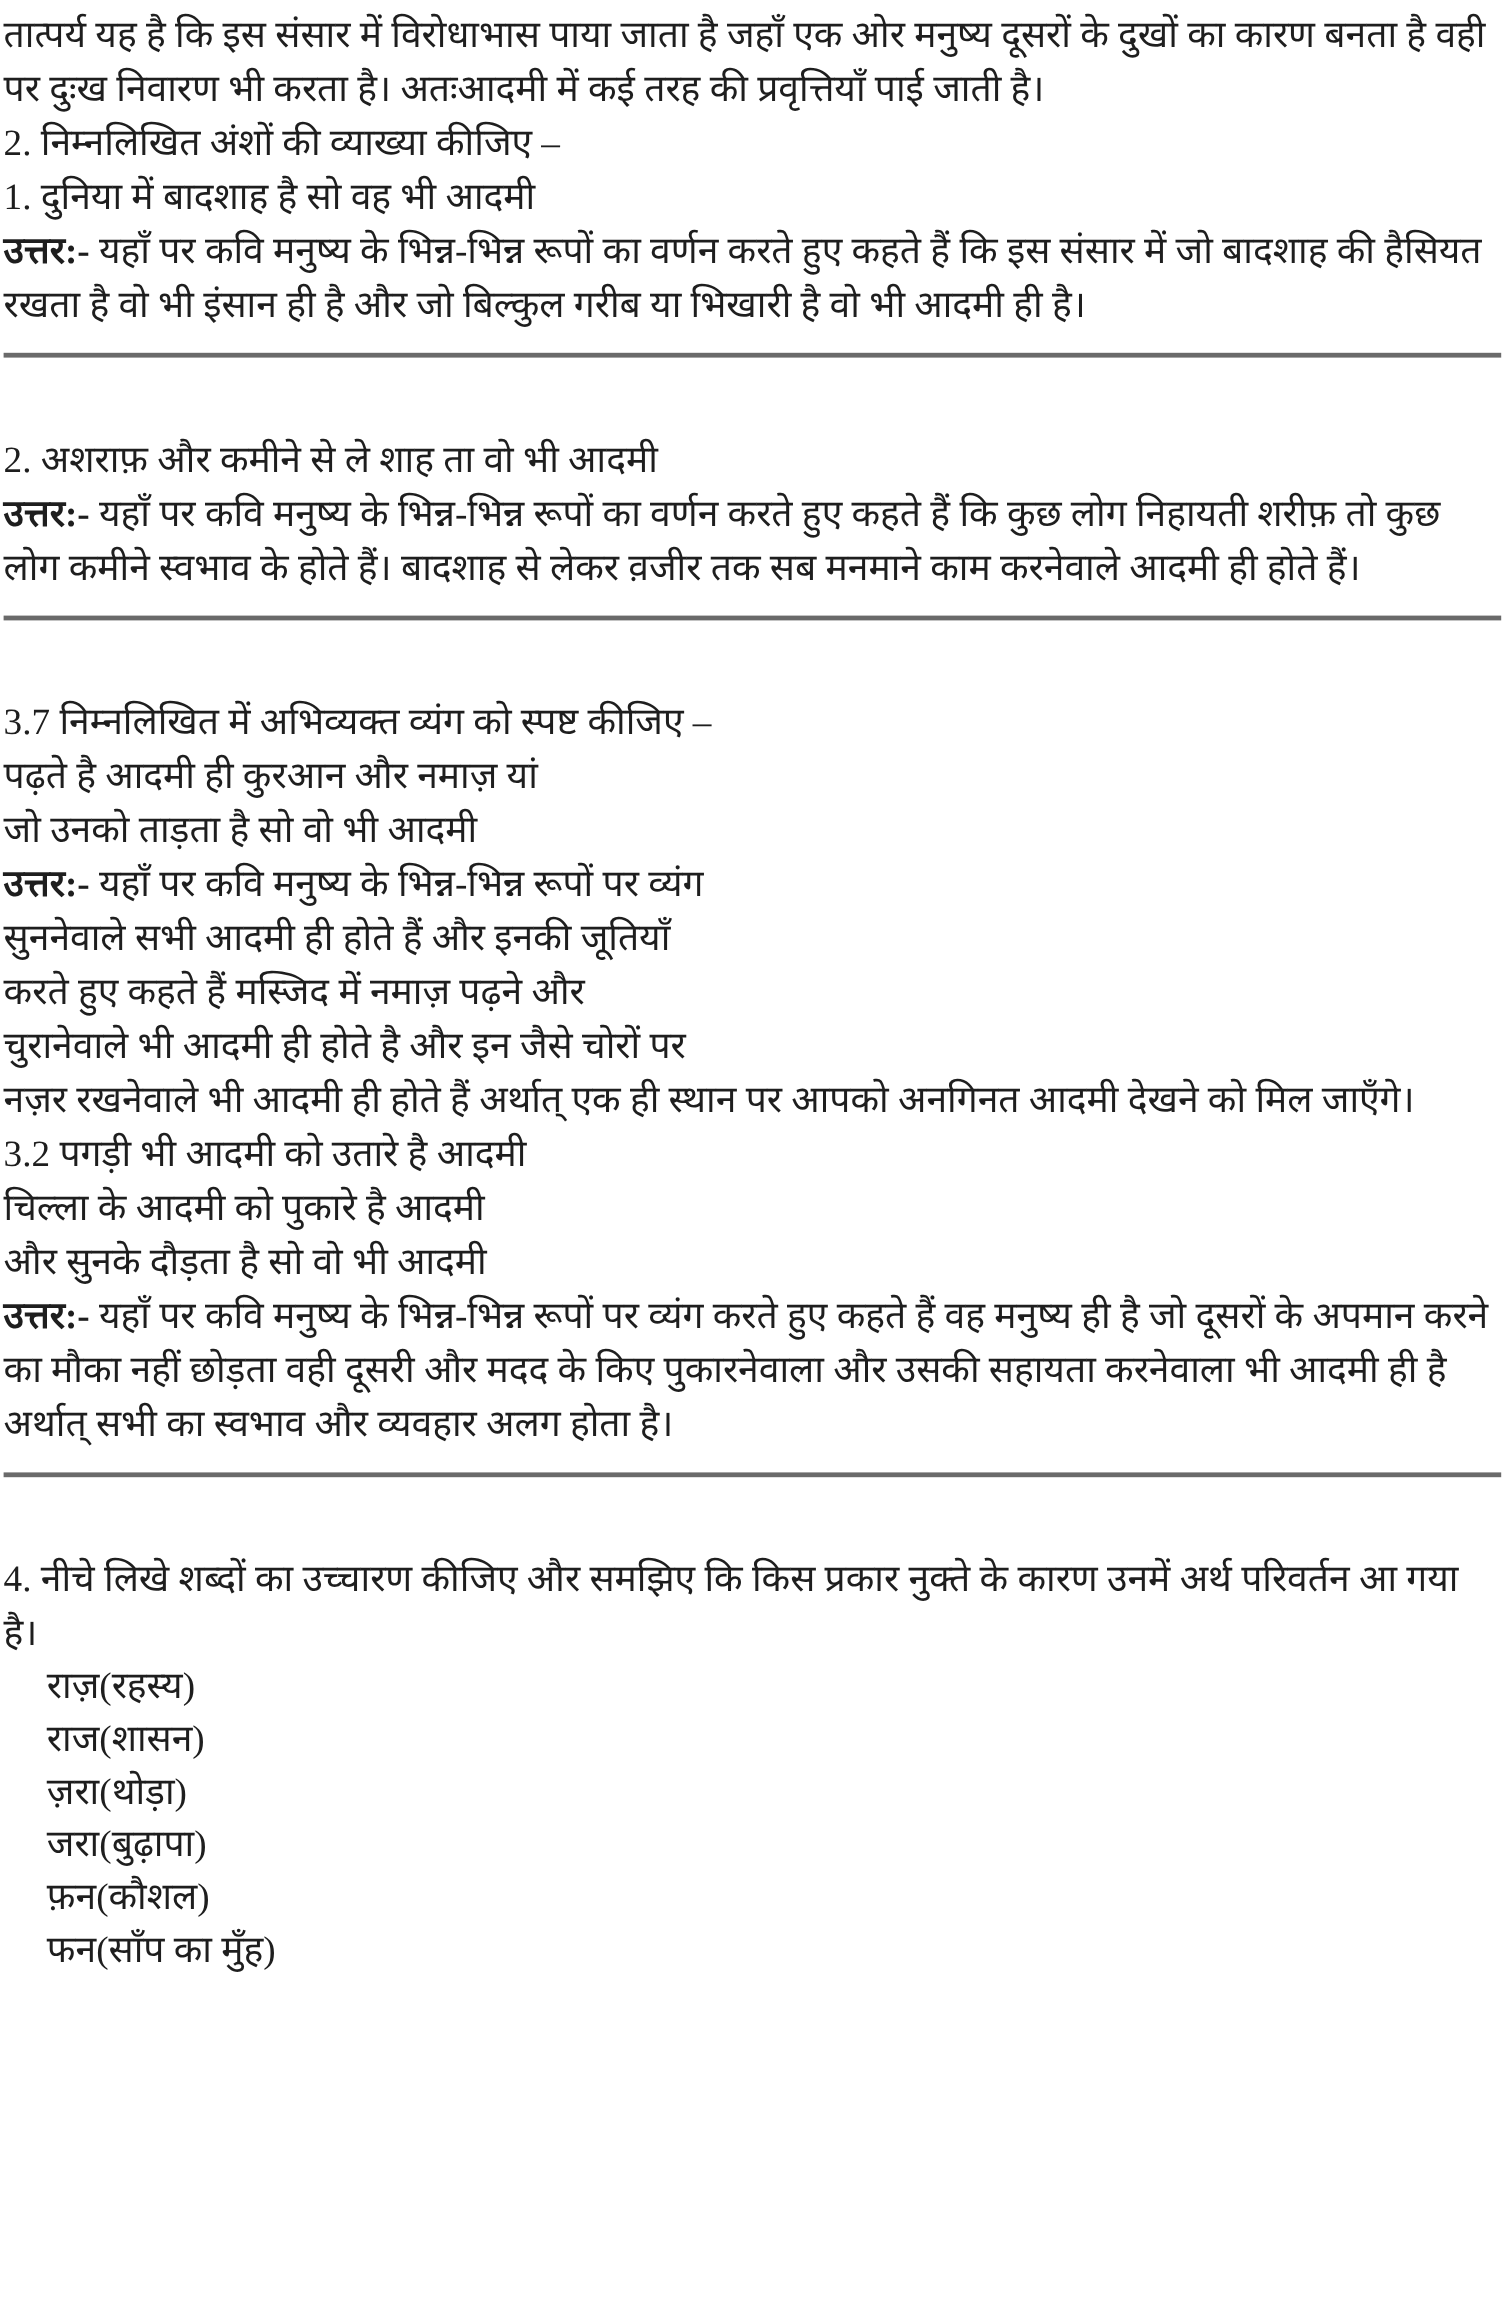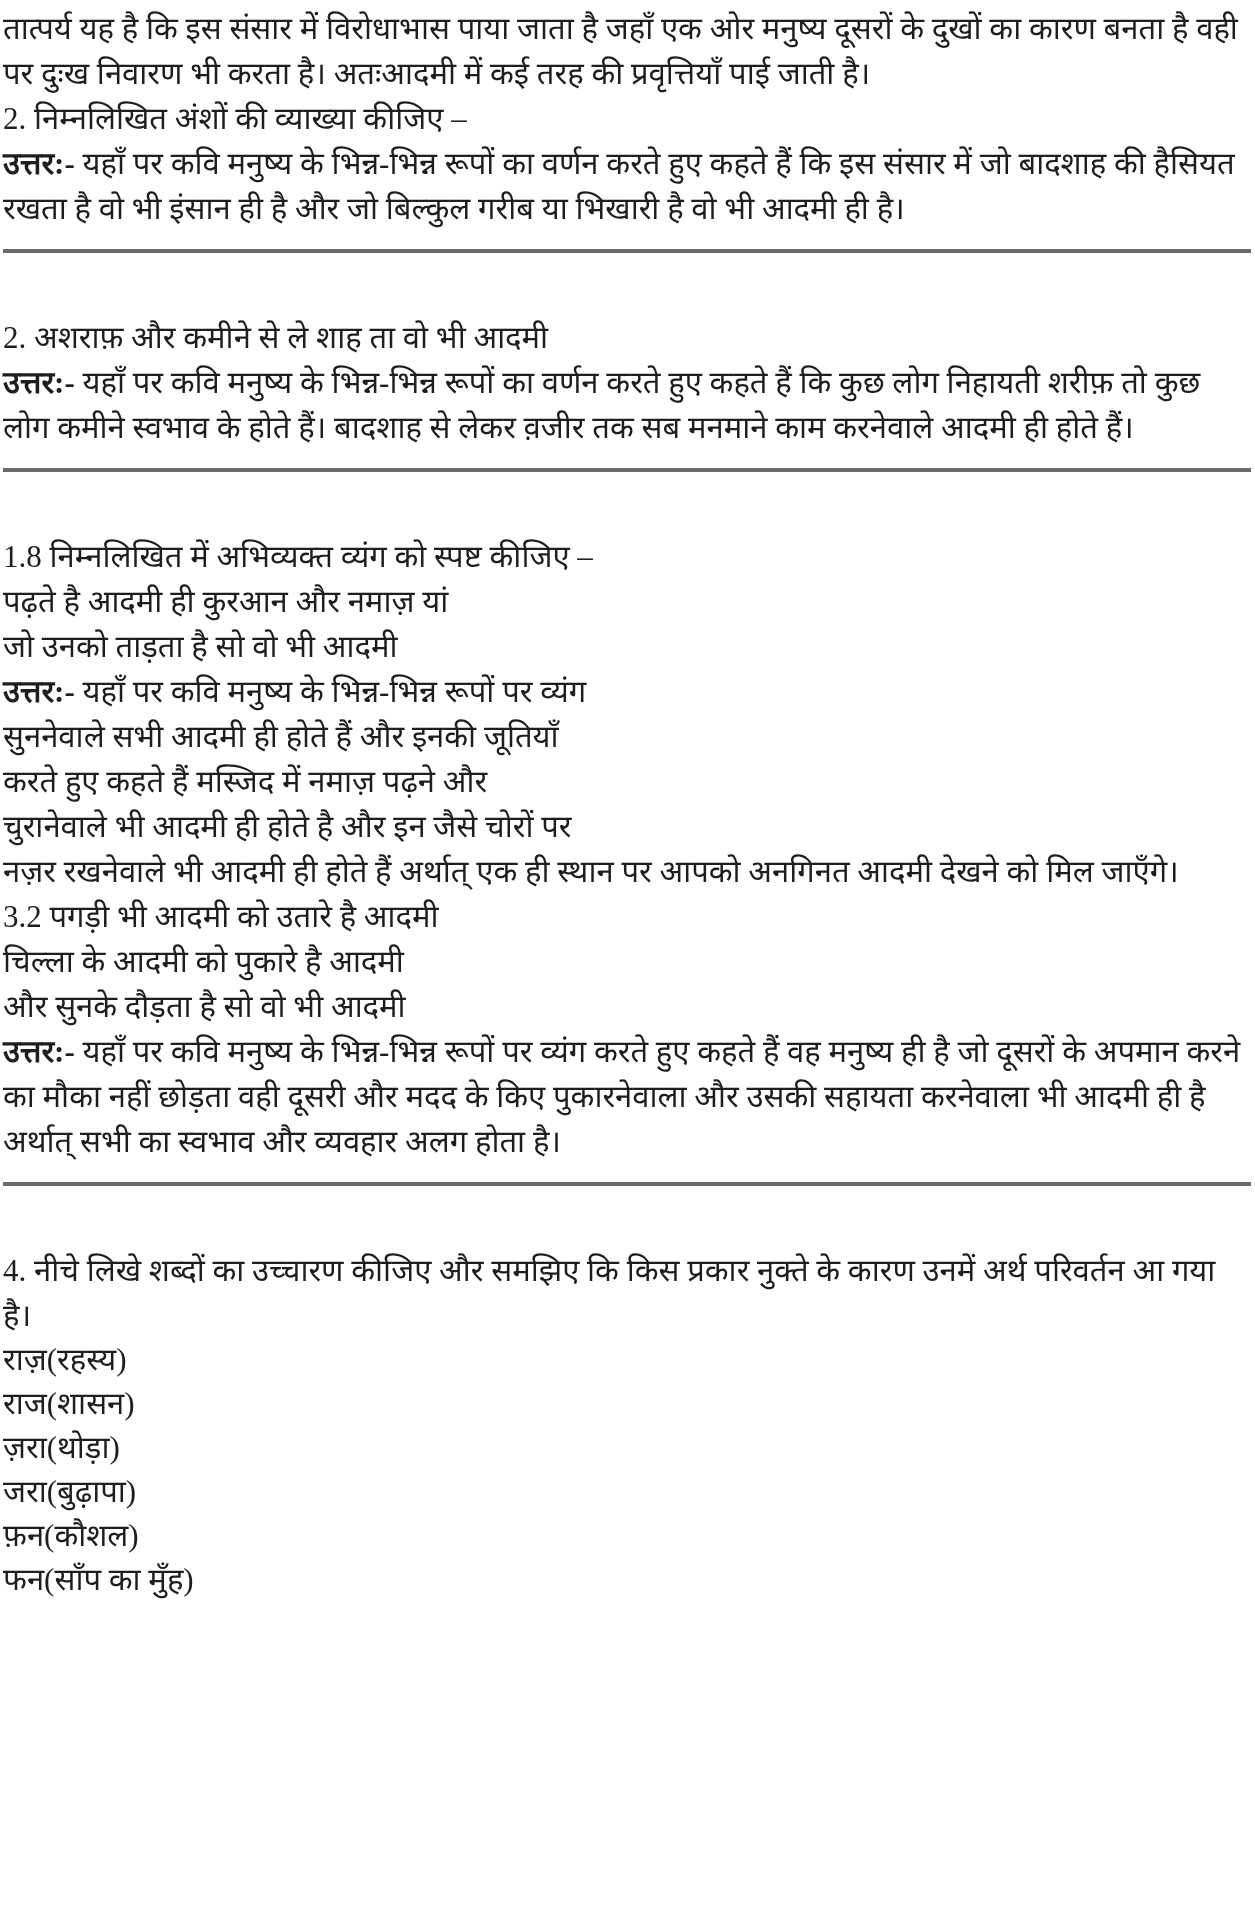--- a/index.html
+++ b/index.html
@@ -34,45 +34,47 @@
   }
   .divider {
     border: none;
     height: 4px;
     background: #6a6a6a;
     margin: 18px 0 62px 0;
     width: 100%;
   }
   .word-list .word {
     line-height: 44px;
+    margin-left: 36px;
   }
 </style>
 </head>
 <body>
 
 <div class="page">
 
   <p>तात्पर्य यह है कि इस संसार में विरोधाभास पाया जाता है जहाँ एक ओर मनुष्य दूसरों के दुखों का कारण बनता है वही पर दुःख निवारण भी करता है। अतःआदमी में कई तरह की प्रवृत्तियाँ पाई जाती है।</p>
 
   <div>
     <p class="heading">2. निम्नलिखित अंशों की व्याख्या कीजिए –</p>
+    <p class="verse">1. दुनिया में बादशाह है सो वह भी आदमी</p>
     <p><span class="ans-label">उत्तर:-</span> <span>यहाँ पर कवि मनुष्य के भिन्न-भिन्न रूपों का वर्णन करते हुए कहते हैं कि इस संसार में जो बादशाह की हैसियत रखता है वो भी इंसान ही है और जो बिल्कुल गरीब या भिखारी है वो भी आदमी ही है।</span></p>
   </div>
 
   <hr class="divider">
 
   <div>
     <p class="verse">2. अशराफ़ और कमीने से ले शाह ता वो भी आदमी</p>
     <p><span class="ans-label">उत्तर:-</span> <span>यहाँ पर कवि मनुष्य के भिन्न-भिन्न रूपों का वर्णन करते हुए कहते हैं कि कुछ लोग निहायती शरीफ़ तो कुछ लोग कमीने स्वभाव के होते हैं। बादशाह से लेकर व़जीर तक सब मनमाने काम करनेवाले आदमी ही होते हैं।</span></p>
   </div>
 
   <hr class="divider">
 
   <div>
-    <p class="heading">1.8 निम्नलिखित में अभिव्यक्त व्यंग को स्पष्ट कीजिए –</p>
+    <p class="heading">3.7 निम्नलिखित में अभिव्यक्त व्यंग को स्पष्ट कीजिए –</p>
     <p class="verse">पढ़ते है आदमी ही कुरआन और नमाज़ यां</p>
     <p class="verse">जो उनको ताड़ता है सो वो भी आदमी</p>
     <div>
       <div class="line"><span class="ans-label">उत्तर:-</span> <span>यहाँ पर कवि मनुष्य के भिन्न-भिन्न रूपों पर व्यंग</span></div>
       <div class="line">सुननेवाले सभी आदमी ही होते हैं और इनकी जूतियाँ</div>
       <div class="line">करते हुए कहते हैं मस्जिद में नमाज़ पढ़ने और</div>
       <div class="line">चुरानेवाले भी आदमी ही होते है और इन जैसे चोरों पर</div>
       <div class="line">नज़र रखनेवाले भी आदमी ही होते हैं अर्थात् एक ही स्थान पर आपको अनगिनत आदमी देखने को मिल जाएँगे।</div>
     </div>
 

